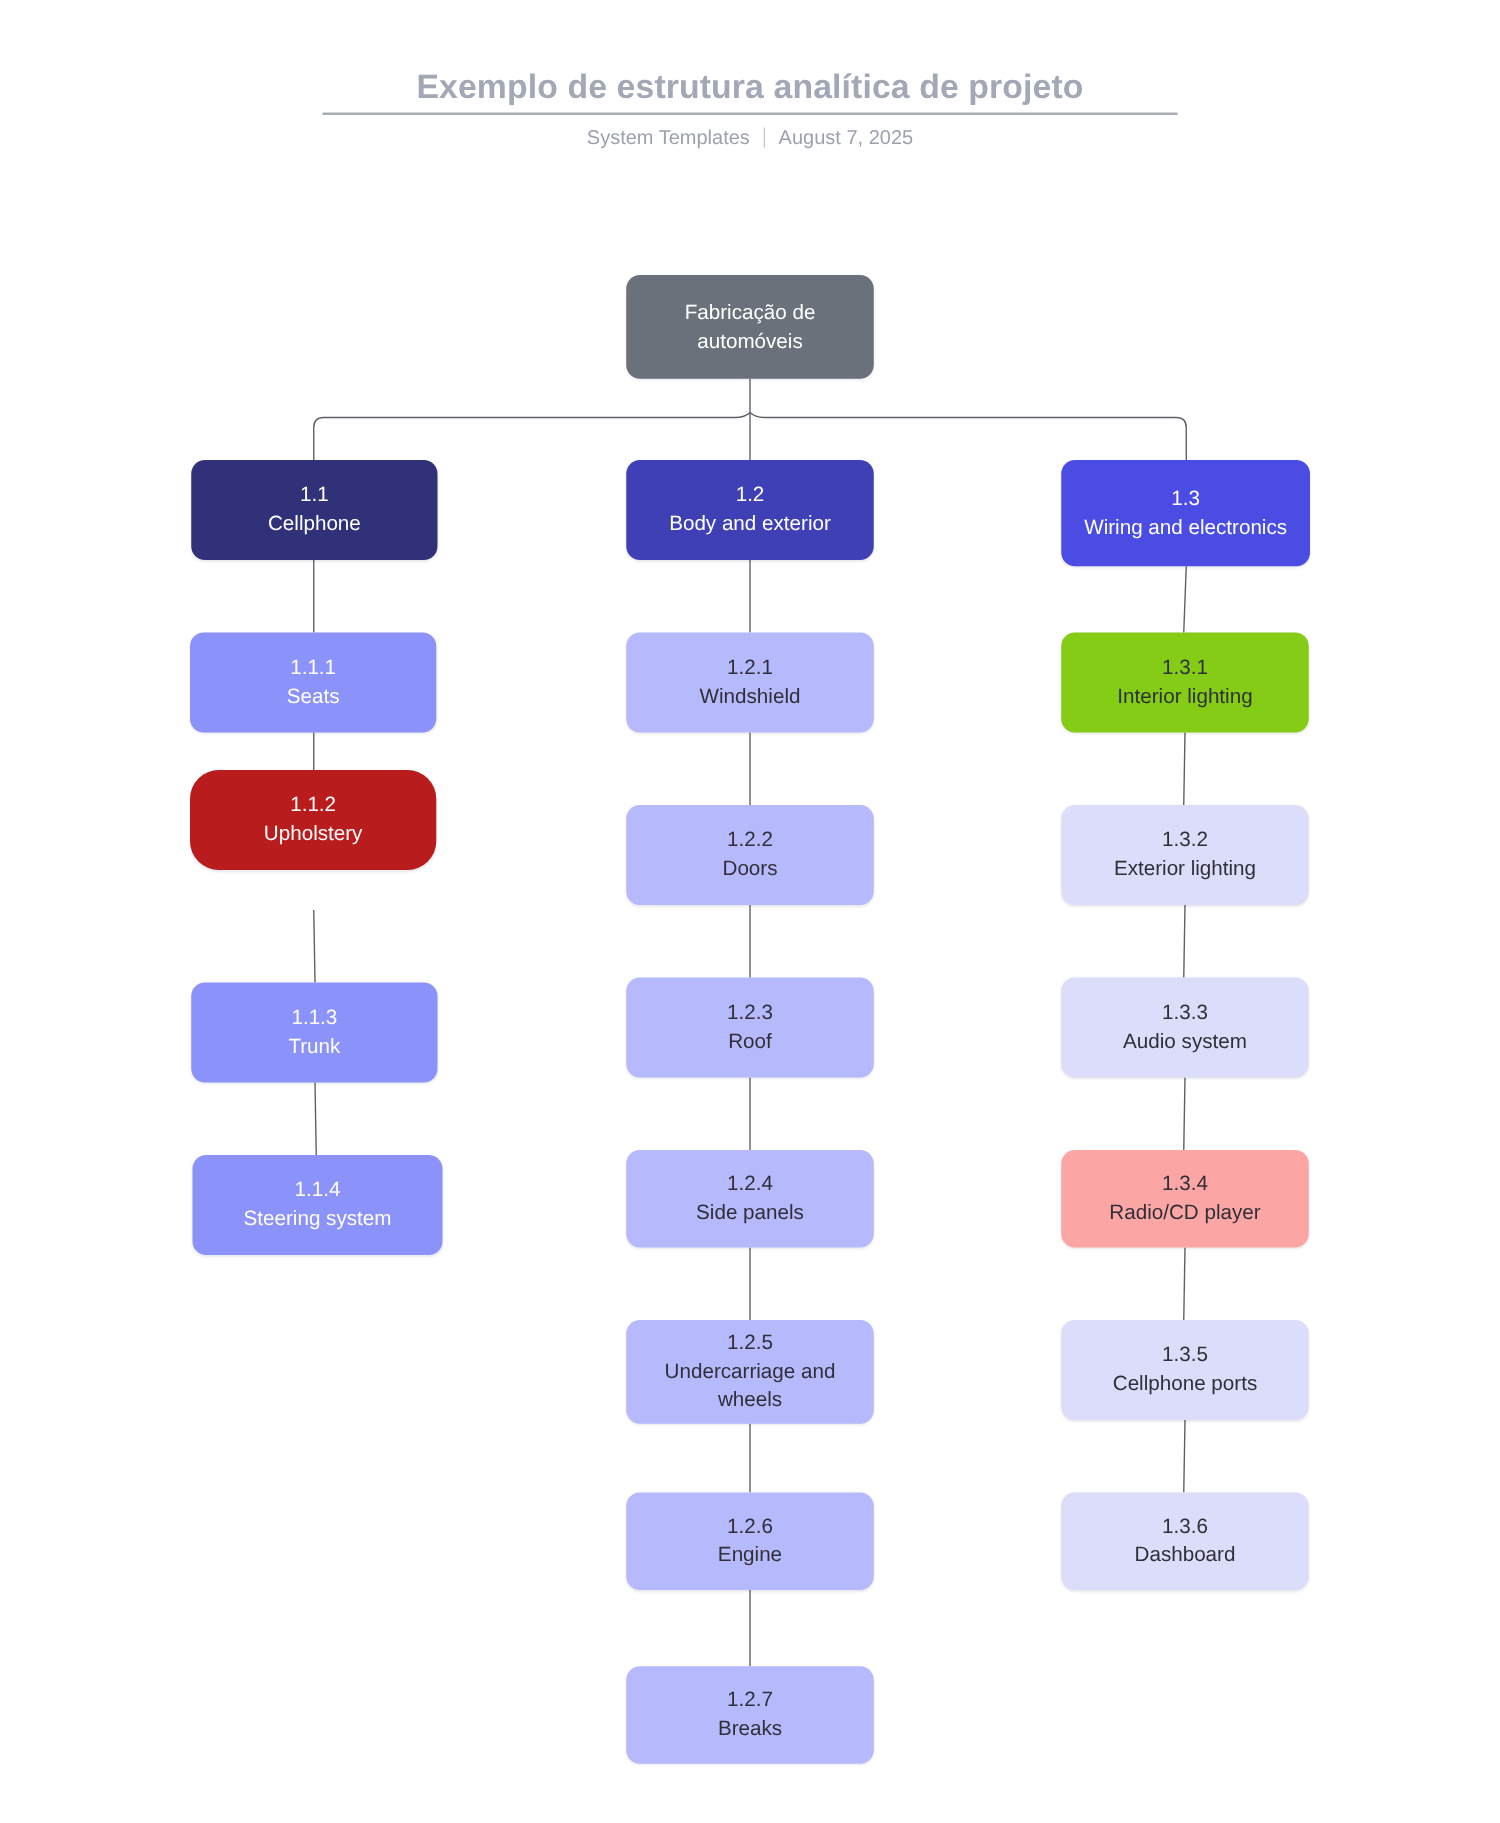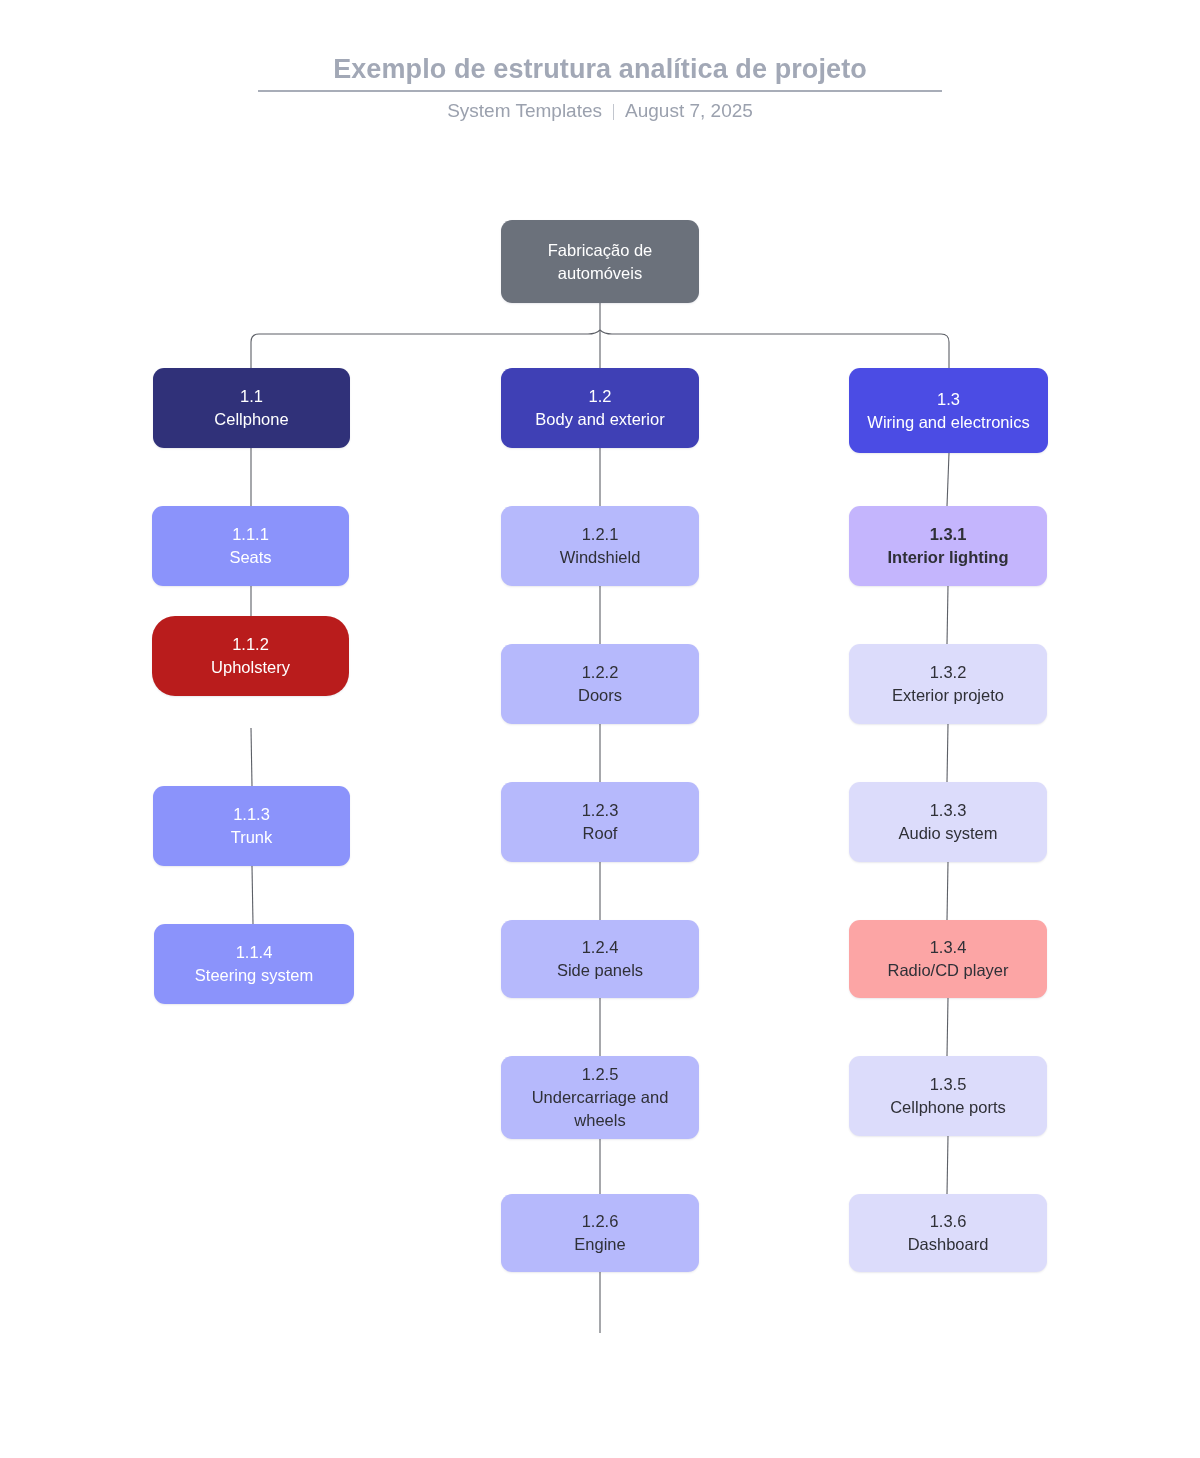--- a/index.html
+++ b/index.html
@@ -45,21 +45,21 @@
     width: 684px;
     height: 2px;
     background: #a8adb8;
   }
   #header-meta {
     position: absolute;
     left: 258px;
     top: 101px;
     width: 684px;
     text-align: center;
-    font-size: 19px;
+    font-size: 16px;
     color: #9ba1ae;
     line-height: 20px;
     white-space: nowrap;
   }
   #header-meta .sep {
     display: inline-block;
     width: 1px;
     height: 16px;
     background: #c2c6ce;
     margin: 0 11px;
@@ -205,28 +205,32 @@
     <span class="label">Side panels</span>
   </div>
   <div class="node dark-text" style="left:501px; top:1056px; width:198px; height:83px; background:#b6b9fc;">
     <span class="code">1.2.5</span>
     <span class="label">Undercarriage and wheels</span>
   </div>
   <div class="node dark-text" style="left:501px; top:1194px; width:198px; height:78px; background:#b6b9fc;">
     <span class="code">1.2.6</span>
     <span class="label">Engine</span>
   </div>
-
-  <div class="node dark-text" style="left:849px; top:506px; width:198px; height:80px; background:#c4b5fd;font-weight:bold;">
+  <div class="node dark-text" style="left:501px; top:1333px; width:198px; height:78px; background:#b6b9fc;">
+    <span class="code">1.2.7</span>
+    <span class="label">Breaks</span>
+  </div>
+
+  <div class="node dark-text" style="left:849px; top:506px; width:198px; height:80px; background:#84cc16;">
     <span class="code">1.3.1</span>
     <span class="label">Interior lighting</span>
   </div>
   <div class="node dark-text" style="left:849px; top:644px; width:198px; height:80px; background:#dcdcfb;">
     <span class="code">1.3.2</span>
-    <span class="label">Exterior projeto</span>
+    <span class="label">Exterior lighting</span>
   </div>
   <div class="node dark-text" style="left:849px; top:782px; width:198px; height:80px; background:#dcdcfb;">
     <span class="code">1.3.3</span>
     <span class="label">Audio system</span>
   </div>
   <div class="node dark-text" style="left:849px; top:920px; width:198px; height:78px; background:#fca5a5;">
     <span class="code">1.3.4</span>
     <span class="label">Radio/CD player</span>
   </div>
   <div class="node dark-text" style="left:849px; top:1056px; width:198px; height:80px; background:#dcdcfb;">

